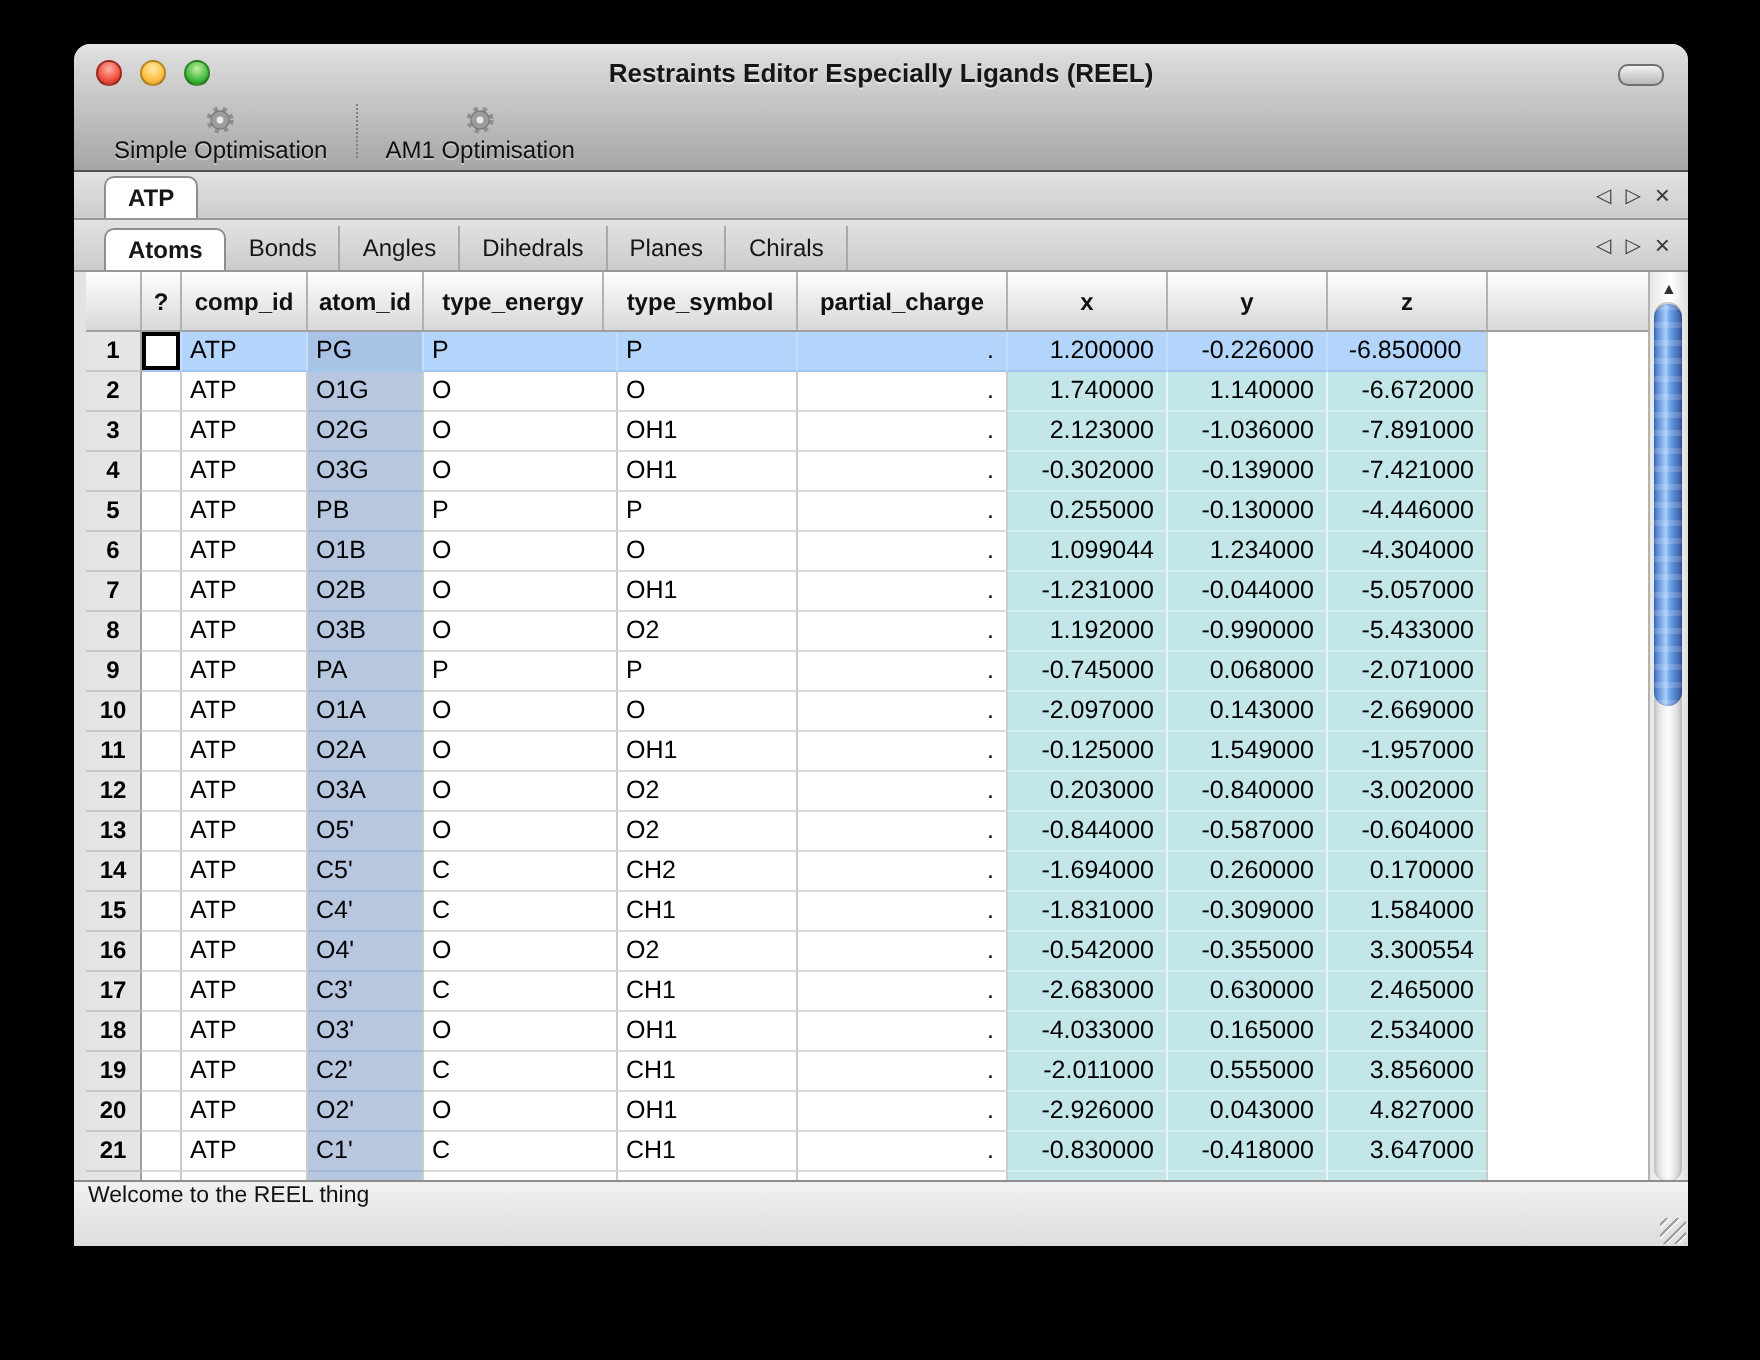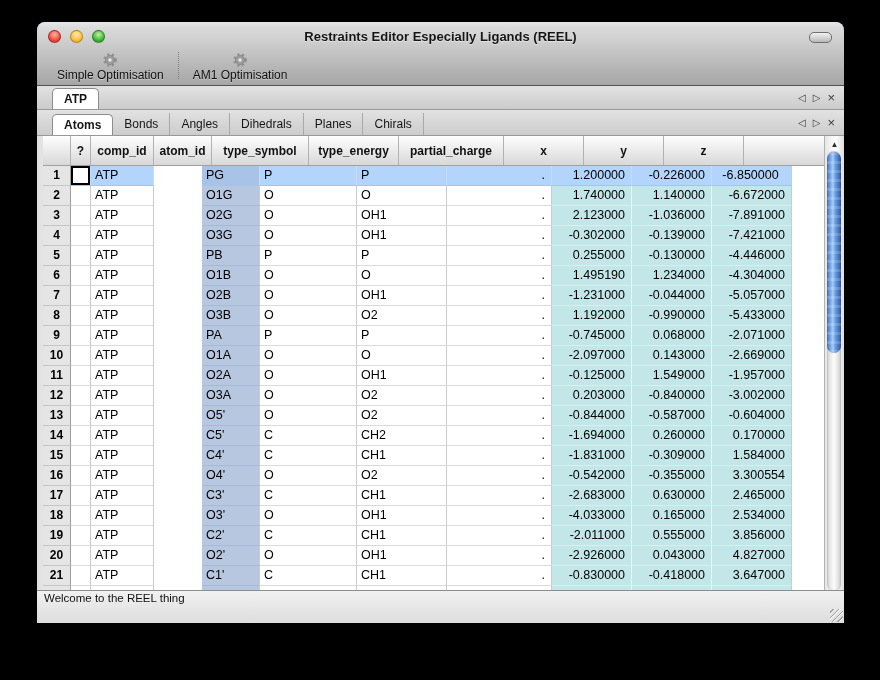--- a/index.html
+++ b/index.html
@@ -54,21 +54,21 @@
   .tr{display:flex;height:20px;}
   .td{box-sizing:border-box;border-right:1px solid #cbcbcb;border-bottom:1px solid #dadada;
     font-size:12.5px;line-height:19px;padding:0 4px;white-space:nowrap;overflow:hidden;color:#000;}
   .c0{width:28px}.c1{width:20px}.c2{width:63px}.c3{width:58px}.c4{width:97px}
   .c5{width:90px}.c6{width:105px}.c7{width:80px}.c8{width:80px}.c9{width:80px}
   .c10{flex:1;border-right:none;}
   .td.c10{border-bottom:none;background:#fff;}
   .t-num{background:#e5e5e5;border-right-color:#9f9f9f;border-bottom-color:#c6c6c6;
     font-weight:bold;text-align:center;padding:0 2px;font-size:12px;}
   .t-q{text-align:center;}
-  .t-atom{background:#b6c7df;border-bottom-color:#a7bad5;margin-left:48px;}
+  .t-atom{background:#b6c7df;border-bottom-color:#a7bad5;}
   .t-charge{text-align:right;padding-right:6px;}
   .t-x,.t-y,.t-z{background:#c3e6e8;text-align:right;padding-right:6px;
     border-right-color:#e7f6f6;border-bottom-color:#d8efef;}
   .t-z{border-right-color:#cbcbcb;}
   .tr.sel .td{background:#b3d4fb;border-bottom-color:#a2c5ef;border-right-color:#c4ddfb;}
   .tr.sel .t-num{background:#e5e5e5;border-right-color:#9f9f9f;border-bottom-color:#c6c6c6;}
   .tr.sel .t-atom{background:#a9c3e6;}
   .tr.sel .t-z{border-right-color:#cbcbcb;text-align:center;}
   .tr.sel .td.c10{background:#fff;}
   .tr.sel .td.focuscell{background:#fff;box-shadow:inset 0 0 0 2px #000;}
@@ -162,22 +162,22 @@
     </div>
   </div>
 
   <div class="tablezone">
     <div class="grid">
       <div class="thead">
         <div class="hc c0"></div>
         <div class="hc c1">?</div>
         <div class="hc c2">comp_id</div>
         <div class="hc c3">atom_id</div>
+        <div class="hc c5">type_energy</div>
         <div class="hc c4">type_symbol</div>
-        <div class="hc c5">type_energy</div>
         <div class="hc c6">partial_charge</div>
         <div class="hc c7">x</div>
         <div class="hc c8">y</div>
         <div class="hc c9">z</div>
         <div class="hc c10"></div>
       </div>
       <div id="tbody">
           <div class="tr sel">
             <div class="td c0 t-num">1</div>
             <div class="td c1 t-q focuscell"></div>
@@ -244,21 +244,21 @@
             <div class="td c10"></div>
           </div>
           <div class="tr">
             <div class="td c0 t-num">6</div>
             <div class="td c1 t-q"></div>
             <div class="td c2 t-comp">ATP</div>
             <div class="td c3 t-atom">O1B</div>
             <div class="td c4 t-sym">O</div>
             <div class="td c5 t-energy">O</div>
             <div class="td c6 t-charge">.</div>
-            <div class="td c7 t-x">1.495190</div>
+            <div class="td c7 t-x">1.099044</div>
             <div class="td c8 t-y">1.234000</div>
             <div class="td c9 t-z">-4.304000</div>
             <div class="td c10"></div>
           </div>
           <div class="tr">
             <div class="td c0 t-num">7</div>
             <div class="td c1 t-q"></div>
             <div class="td c2 t-comp">ATP</div>
             <div class="td c3 t-atom">O2B</div>
             <div class="td c4 t-sym">O</div>

